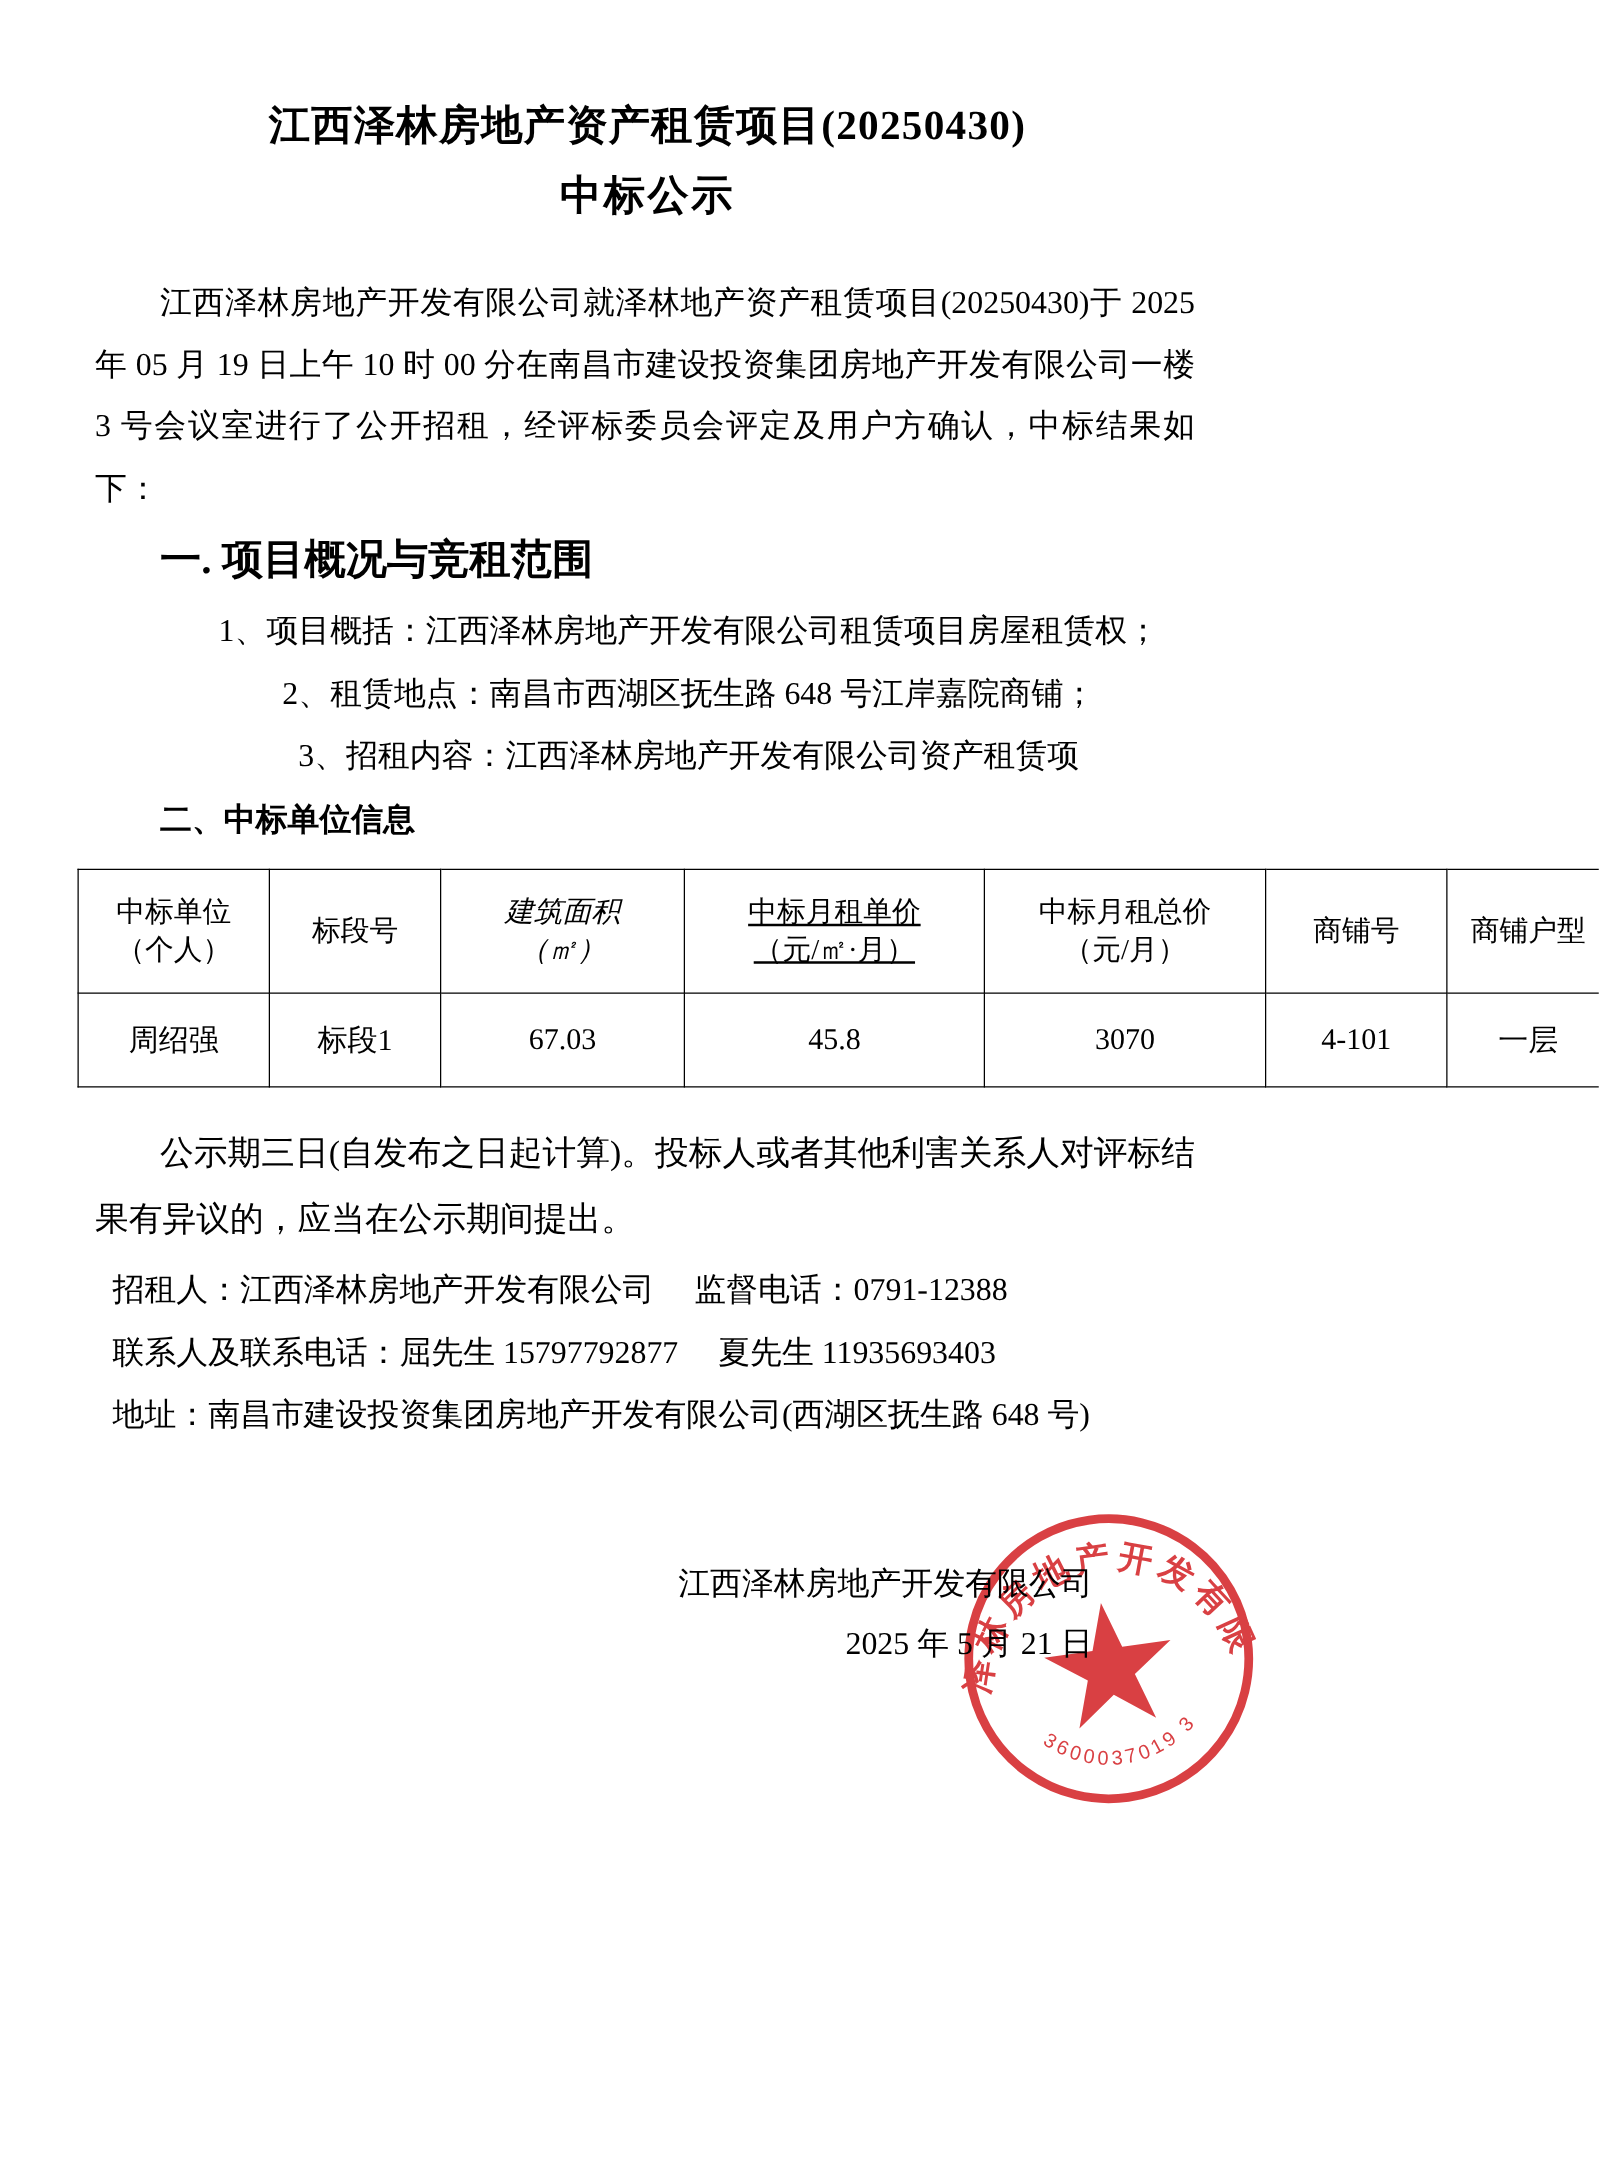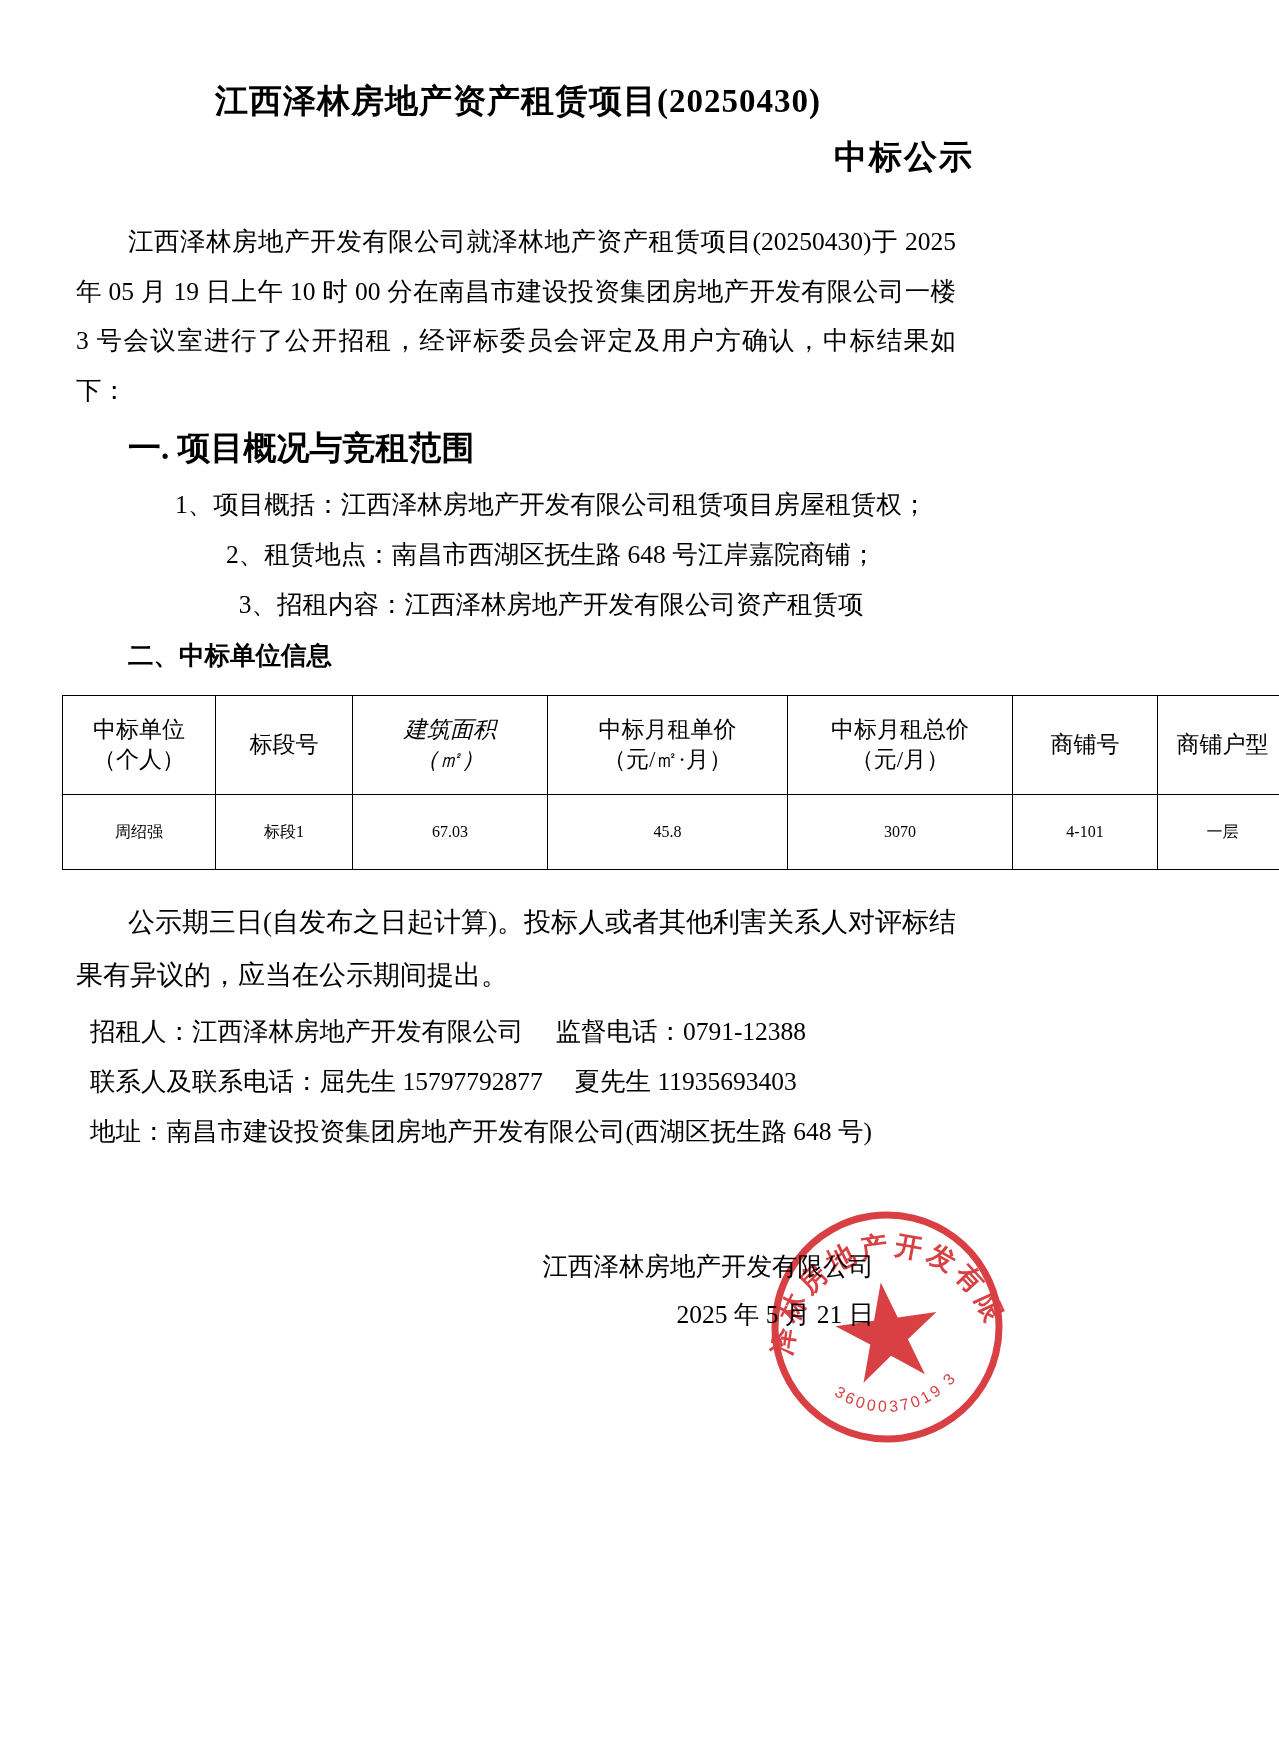--- a/index.html
+++ b/index.html
@@ -30,21 +30,20 @@
     font-weight: bold;
     letter-spacing: 1px;
     line-height: 1.45;
   }
   .title-line2 {
     font-size: 33px;
     font-weight: bold;
     letter-spacing: 2px;
     line-height: 1.55;
     margin-top: 6px;
-    text-align: right;
   }
   .body-text {
     margin-top: 34px;
     font-size: 25.5px;
     line-height: 1.95;
     text-align: justify;
     padding: 0 18px 0 14px;
   }
   .para-indent {
     text-indent: 52px;
@@ -81,26 +80,26 @@
     font-size: 23px;
     font-weight: normal;
     padding: 6px 2px;
   }
   table.award thead td {
     height: 86px;
     line-height: 1.32;
   }
   table.award tbody td {
     height: 62px;
-    font-size: 16px;
+    font-size: 24px;
   }
   .col1 { width: 148px; }
   .col2 { width: 132px; }
   .col3 { width: 190px; font-style: italic; }
-  .col4 { width: 235px; }
+  .col4 { width: 235px; text-decoration: underline; }
   .col5 { width: 220px; }
   .col6 { width: 140px; }
   .col7 { width: 125px; }
   .unit-sub {
     display: block;
   }
   .after-table {
     margin-top: 26px;
     font-size: 27px;
     line-height: 1.95;

